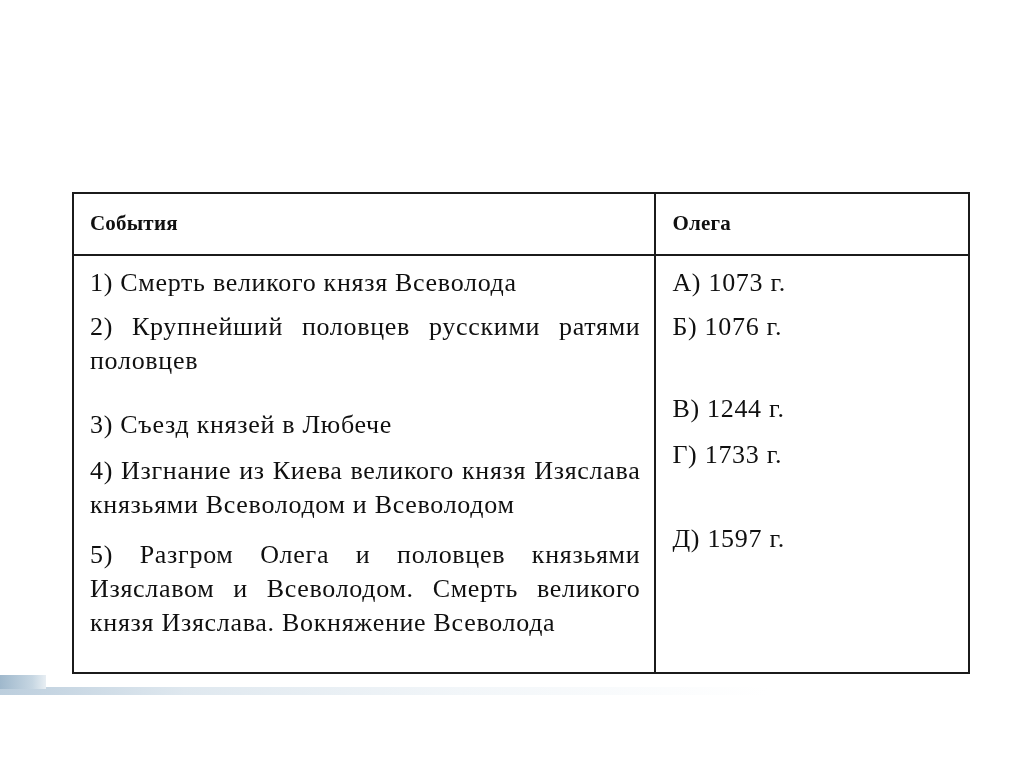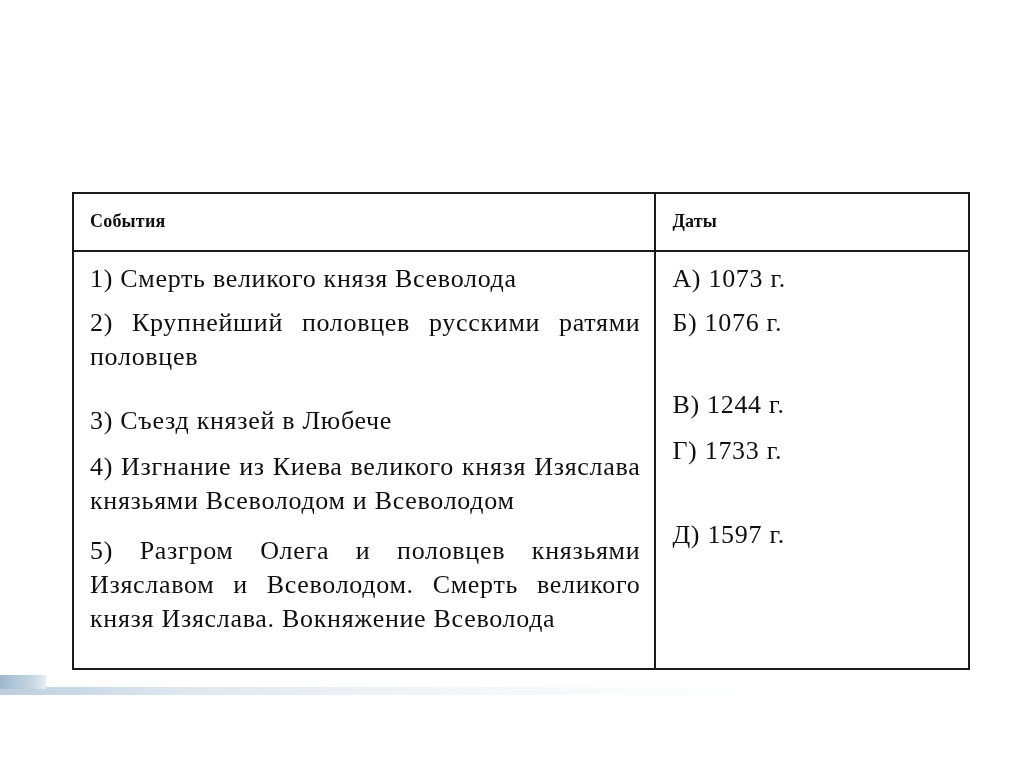--- a/index.html
+++ b/index.html
@@ -73,21 +73,21 @@
     border: 2px solid #1b1b1b;
     vertical-align: top;
     padding: 10px 14px 10px 16px;
     font-size: 26px;
     line-height: 1.32;
     color: #101010;
     font-family: "Liberation Serif", serif;
   }
   table.match-table thead th {
     font-weight: bold;
-    font-size: 18px;
+    font-size: 21px;
     padding-top: 16px;
     padding-bottom: 16px;
     text-align: left;
     letter-spacing: .2px;
   }
   col.col-events { width: 65%; }
   col.col-dates  { width: 35%; }
 
   .events-cell {
     padding-top: 12px;
@@ -138,21 +138,21 @@
 
   <div id="table-wrap">
     <table class="match-table">
       <colgroup>
         <col class="col-events">
         <col class="col-dates">
       </colgroup>
       <thead>
         <tr>
           <th>События</th>
-          <th>Даты</th>
+          <th>Олега</th>
         </tr>
       </thead>
       <tbody>
         <tr>
           <td class="events-cell">
 
             <div class="item ev-1 justify-block">
               <span class="num">1)</span>
               <span>Смерть великого князя Всеволода</span>
             </div>

